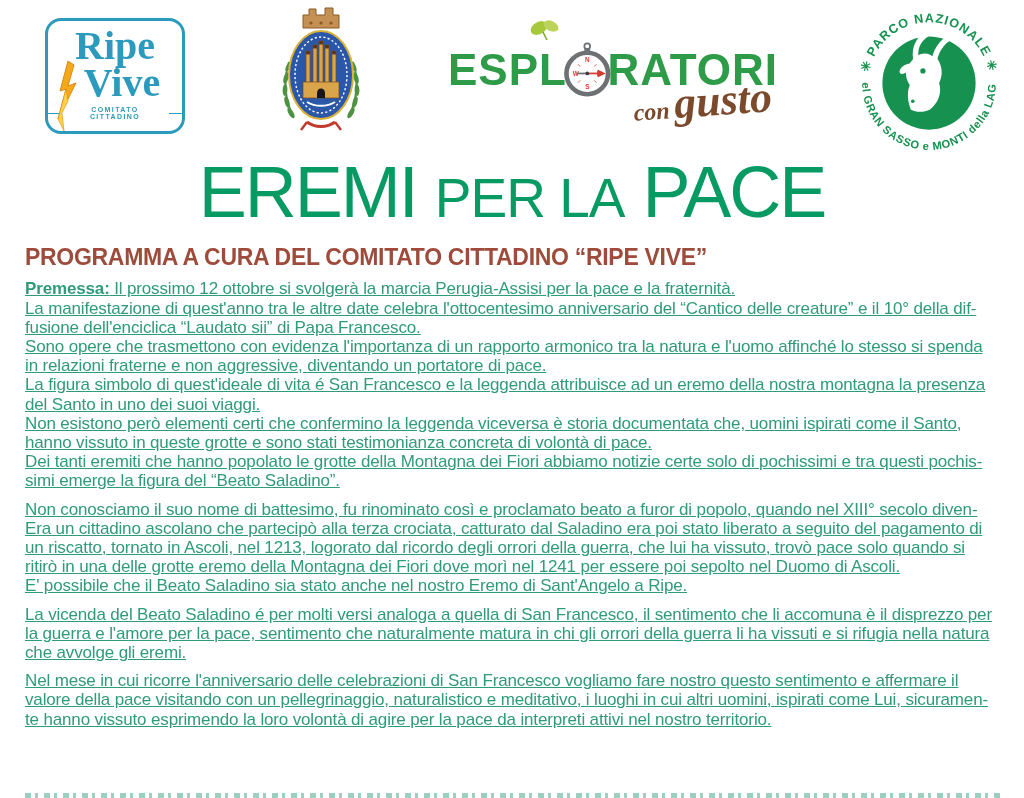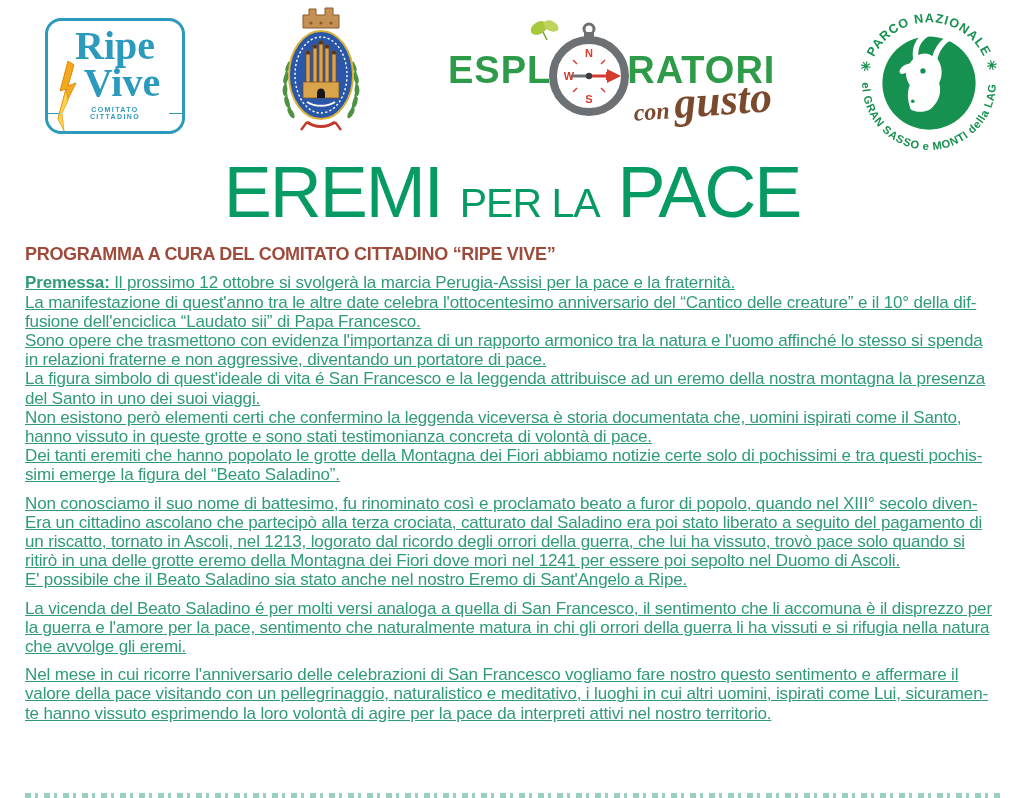--- a/index.html
+++ b/index.html
@@ -30,45 +30,45 @@
     margin-top:5px;color:#2b9abc;font-size:7px;letter-spacing:1.4px;font-weight:bold;
   }
   .rv-footer::before,.rv-footer::after{content:"";width:13px;height:1px;background:#2b9abc;}
   .rv-bolt{position:absolute;left:6px;top:40px;}
 
   .logo-stemma{position:absolute;left:277px;top:4px;width:88px;height:134px;}
 
   .logo-esploratori{position:absolute;left:448px;top:20px;width:330px;height:112px;}
   .esp-row{display:flex;align-items:center;}
   .esp-word{
-    font-size:38px;font-weight:bold;color:#2e9b48;letter-spacing:1px;
+    font-size:44px;font-weight:bold;color:#2e9b48;letter-spacing:1px;
     line-height:1;white-space:nowrap;
   }
   .esp-compass{margin:0 -4px;}
   .esp-butterfly{position:absolute;left:80px;top:-4px;}
   .esp-script{
     position:absolute;right:6px;top:56px;
     font-family:"Liberation Serif", serif;font-style:italic;font-weight:bold;
     color:#7b4a2d;transform:rotate(-4deg);white-space:nowrap;
   }
   .esp-con{font-size:24px;margin-right:5px;}
   .esp-gusto{font-size:44px;}
 
   .logo-parco{position:absolute;left:853px;top:4px;width:152px;height:152px;}
 
   
   .title-block{text-align:center;}
   .title-row{display:flex;justify-content:center;align-items:baseline;gap:18px;line-height:.95;}
   .t-big{font-size:72px;letter-spacing:-2px;}
-  .t-small{font-size:41px;letter-spacing:-1px;}
+  .t-small{font-size:55px;letter-spacing:-1px;}
   .subtitle{font-style:italic;font-size:29px;margin-top:2px;}
 
   
   .program-heading{
-    margin:18px 0 8px 25px;font-size:18px;font-weight:bold;letter-spacing:-.3px;
+    margin:18px 0 8px 25px;font-size:23px;font-weight:bold;letter-spacing:-.3px;
     white-space:nowrap;
   }
   #body-text{margin:0 14px 0 25px;font-size:17px;line-height:19.2px;letter-spacing:-.15px;}
   .paragraph + .paragraph{margin-top:9px;}
   .line{white-space:nowrap;text-decoration:underline;}
   .line strong{font-weight:bold;}
 
   .cutoff{
     position:absolute;left:25px;right:20px;bottom:0;height:5px;opacity:.6;
     background:repeating-linear-gradient(90deg,

